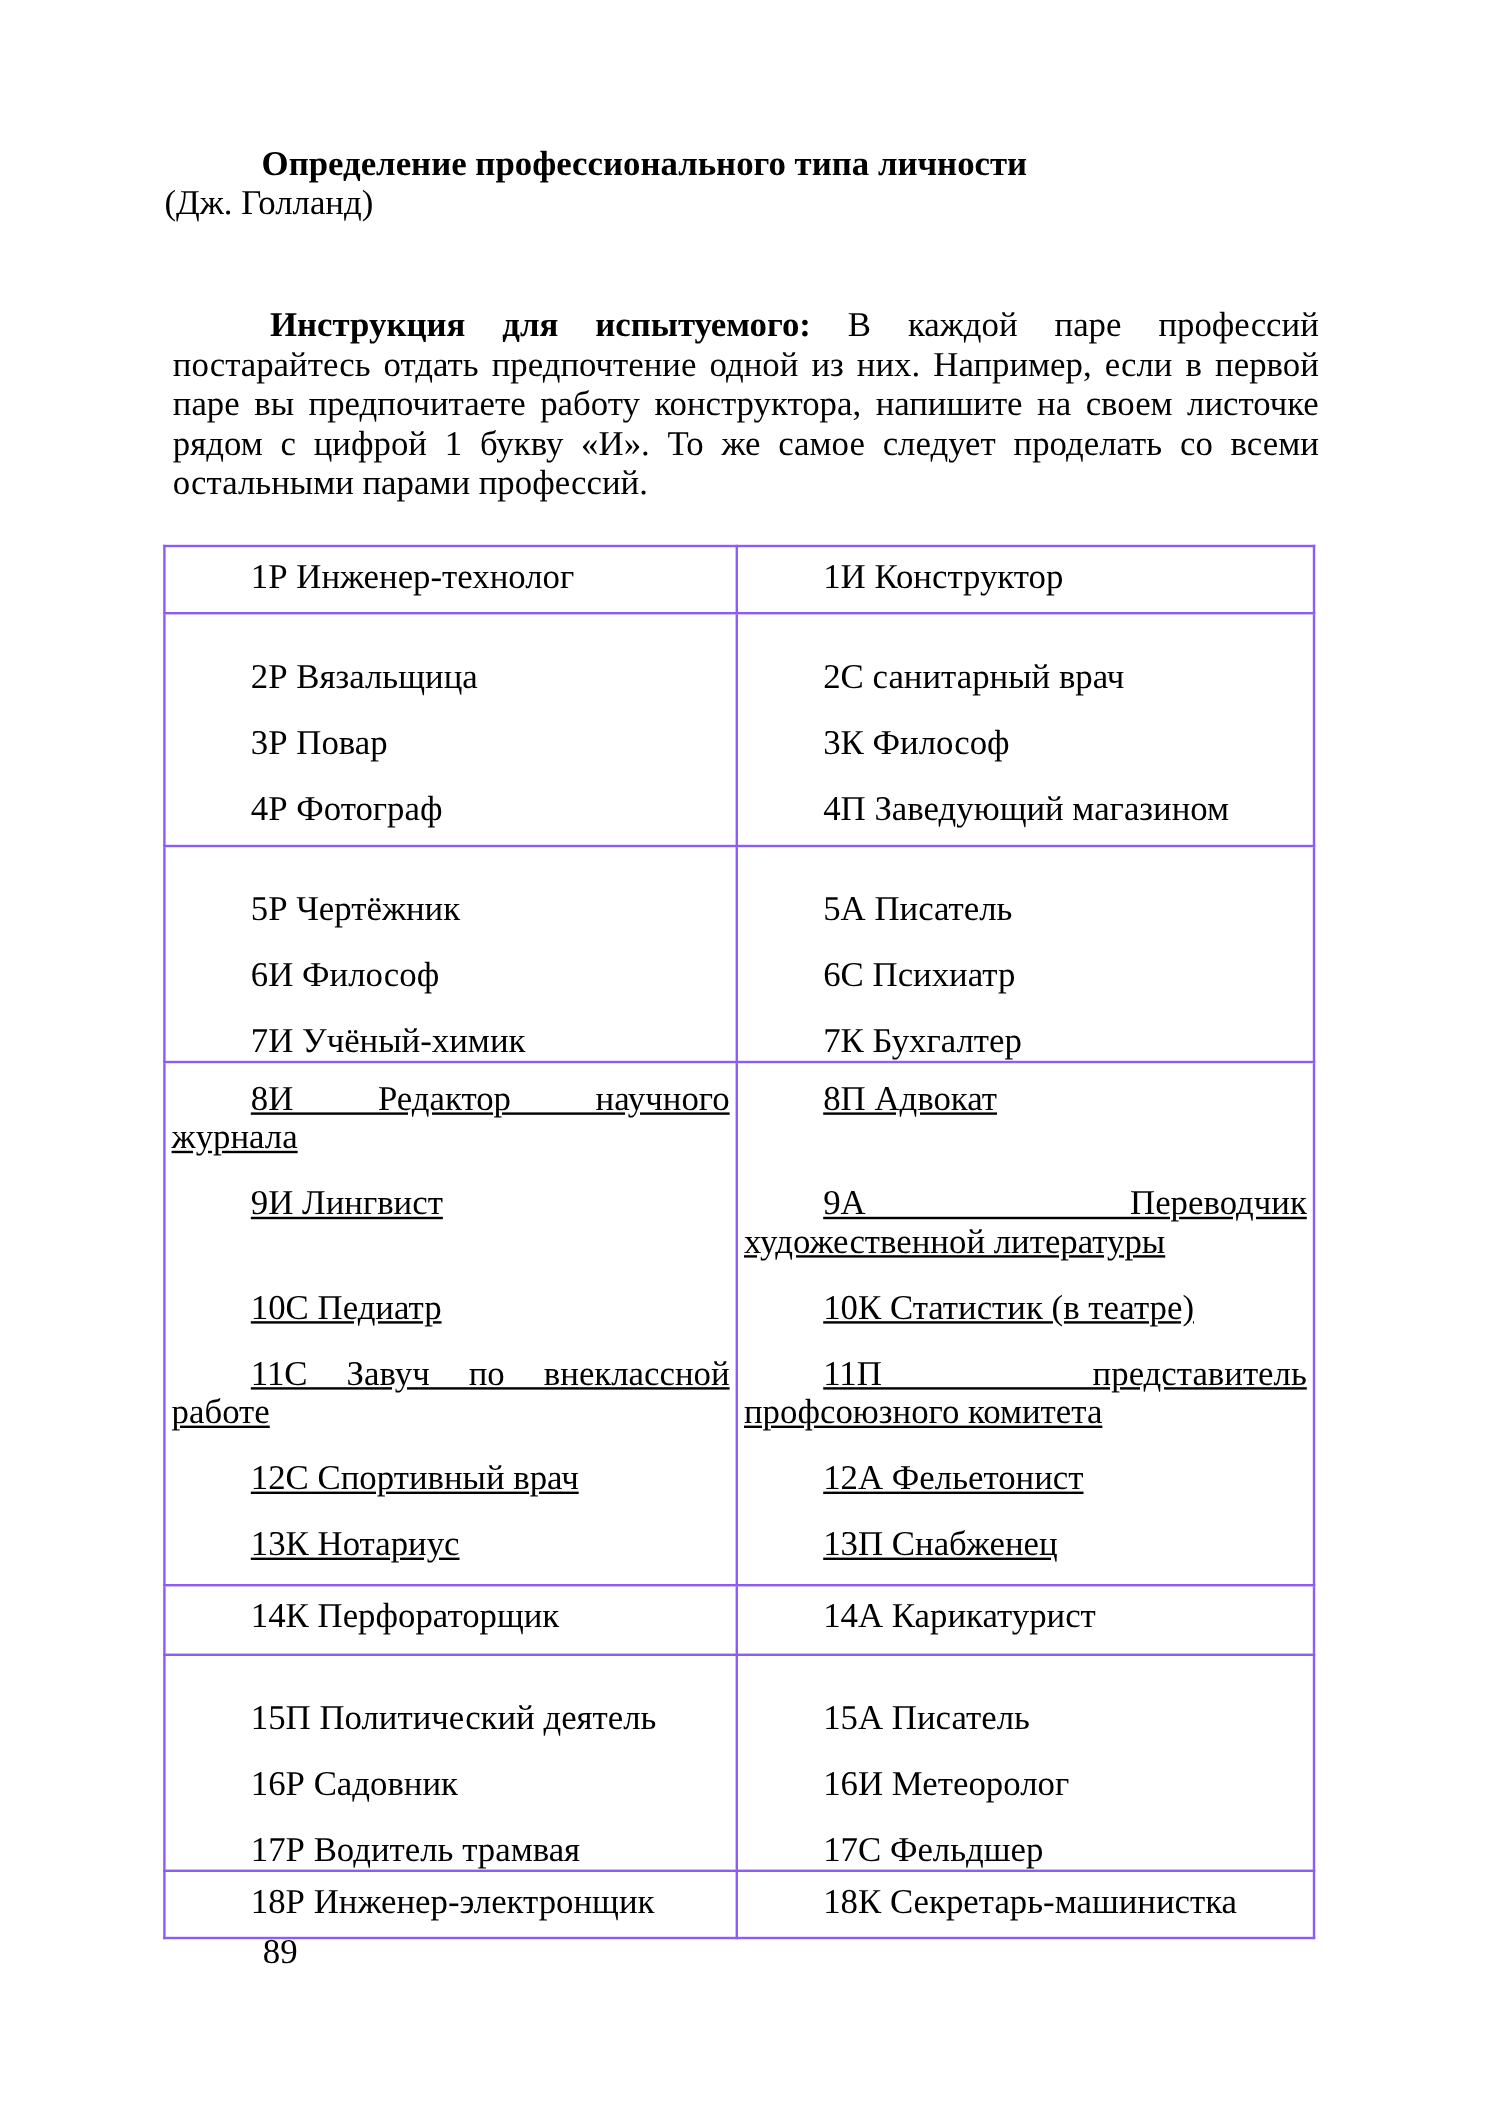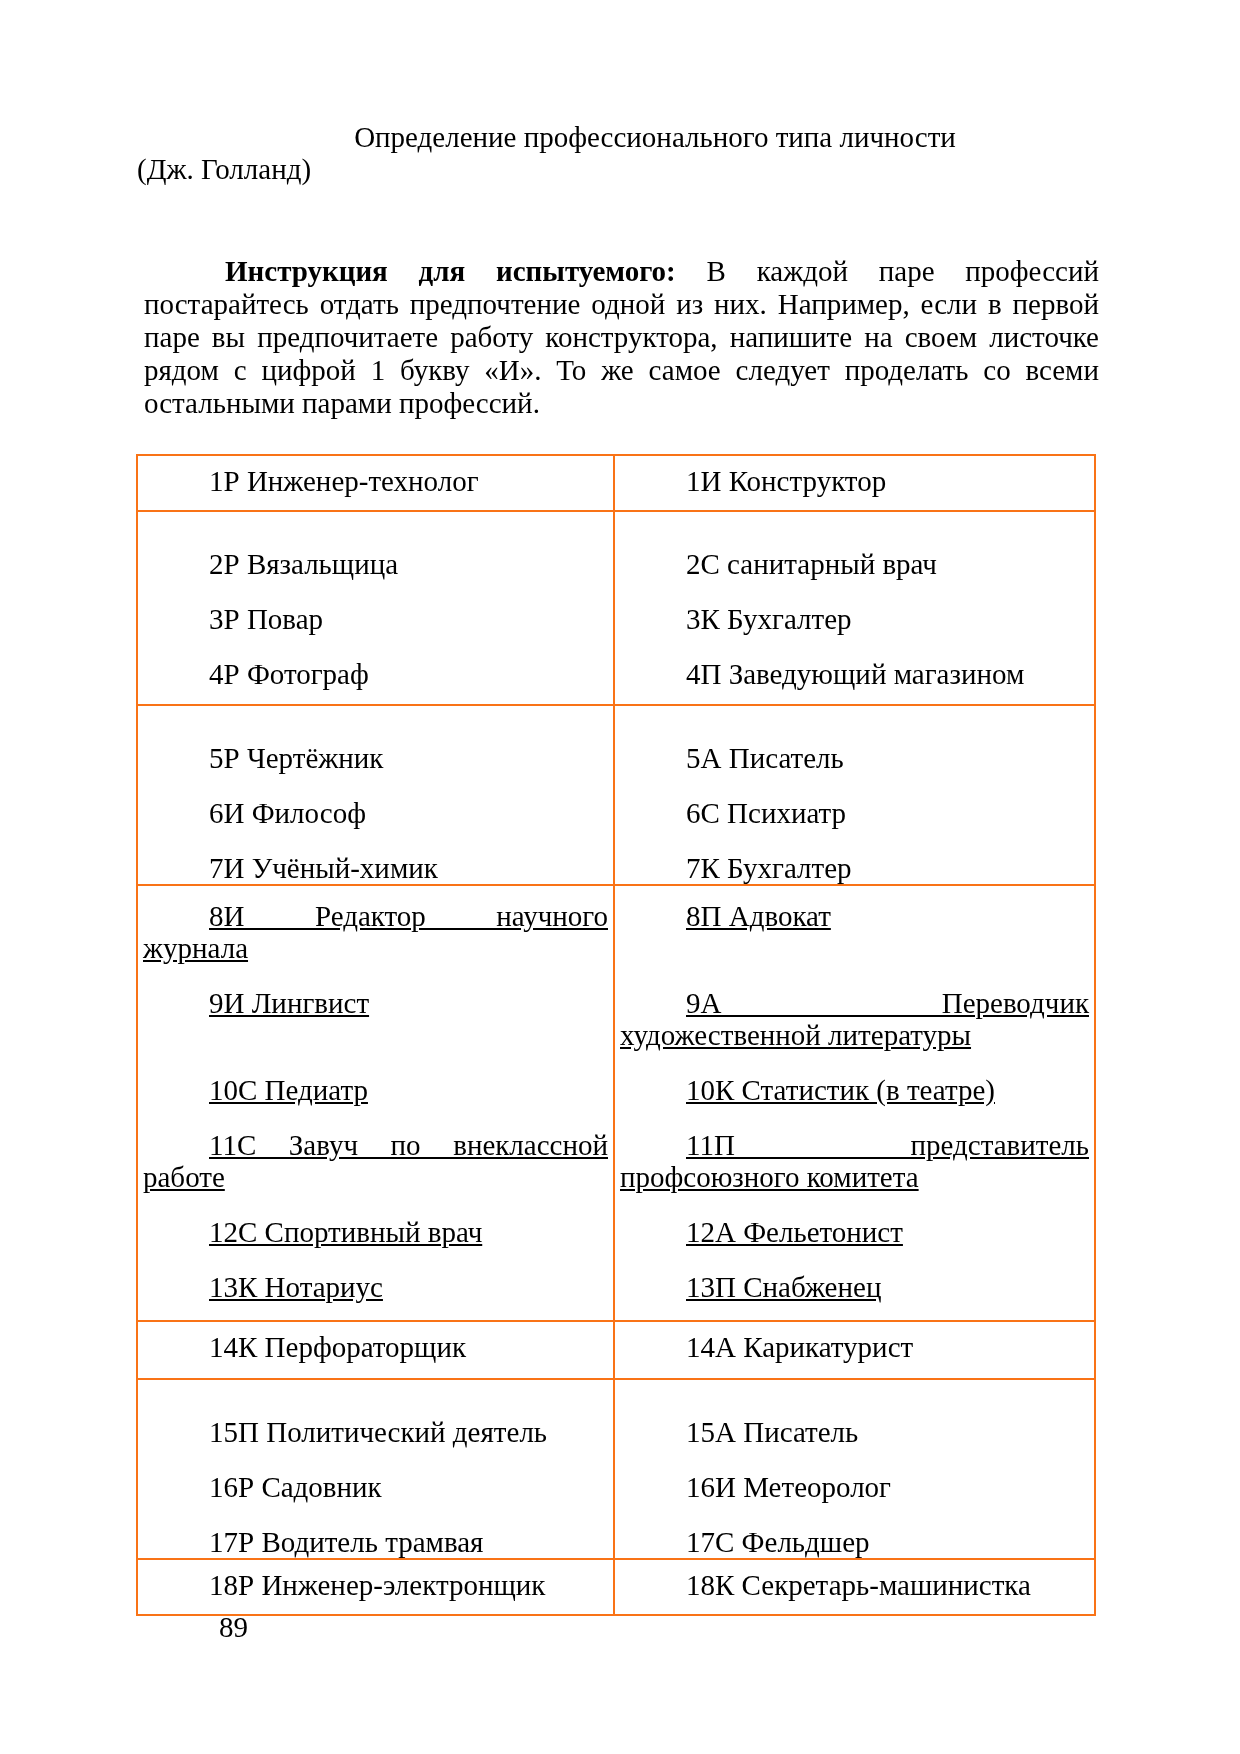--- a/index.html
+++ b/index.html
@@ -6,32 +6,32 @@
   body {
     position:relative;
     width:1240px; height:1754px;
     color:#000000;
     font-family:"Liberation Serif","DejaVu Serif",serif;
     font-size:29px; line-height:32px;
     overflow:hidden;
   }
 
   .title-block { position:absolute; left:137px; top:121px; width:955px; }
-  .title-line  { font-weight:400; text-indent:81px;text-align:center; }
+  .title-line  { font-weight:700; text-indent:81px; }
 
   .instruction { position:absolute; left:144px; top:255px; width:955px; line-height:33px; }
   .il.first    { text-indent:81px; }
   .stretch     { text-align:justify; text-align-last:justify; }
 
   .professions-table {
     position:absolute; left:136px; top:454px;
     width:958px; border-collapse:collapse; table-layout:fixed;
   }
   .professions-table td {
-    border:2px solid #f97316;
+    border:2px solid #8b5cf6;
     vertical-align:top;
     padding:36px 5px 0 5px;
   }
   tr.rg1 { height:56px; }  tr.rg2 { height:194px; } tr.rg3 { height:166px; }
   tr.rg4 { height:436px; } tr.rg5 { height:58px; }  tr.rg6 { height:165px;border-radius:22px; }
   tr.rg7 { height:56px; }
   tr.rg1 td, tr.rg5 td, tr.rg7 td { padding-top:9px; }
   tr.rg4 td { padding-top:14px;text-decoration:underline; }
 
   .pp { margin:0 0 23px 0; }
@@ -85,21 +85,21 @@
           </div>
           <div class="pp">
             <div class="ln">4Р Фотограф</div>
           </div>
         </td>
         <td>
           <div class="pp">
             <div class="ln">2С санитарный врач</div>
           </div>
           <div class="pp">
-            <div class="ln">3К Бухгалтер</div>
+            <div class="ln">3К Философ</div>
           </div>
           <div class="pp">
             <div class="ln">4П Заведующий магазином</div>
           </div>
         </td>
       </tr>
       <tr class="rg3">
         <td>
           <div class="pp">
             <div class="ln">5Р Чертёжник</div>

